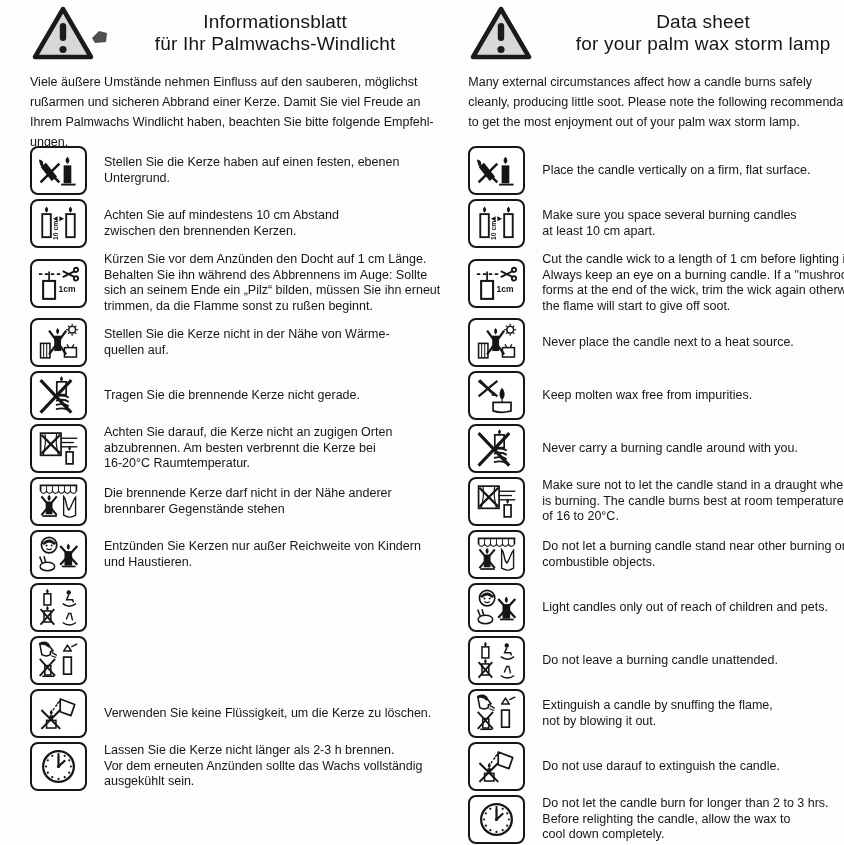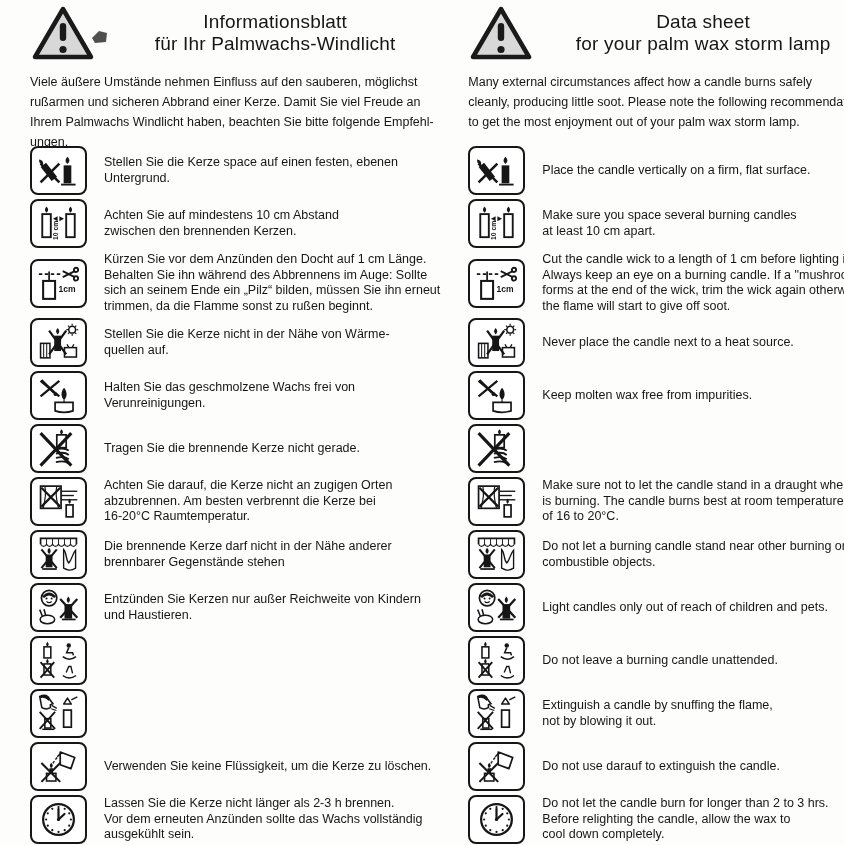--- a/index.html
+++ b/index.html
@@ -243,21 +243,21 @@
 rußarmen und sicheren Abbrand einer Kerze. Damit Sie viel Freude an
 Ihrem Palmwachs Windlicht haben, beachten Sie bitte folgende Empfehl-
 ungen.</p>
     <div class="rows">
   <div class="row">
     <div class="icon-box">
       <svg class="pict" viewBox="0 0 48 48">
               <use href="#sym-place-candle-upright-icon"></use>
             </svg>
     </div>
-    <div class="row-text">Stellen Sie die Kerze space auf einen festen, ebenen
+    <div class="row-text">Stellen Sie die Kerze haben auf einen festen, ebenen
 Untergrund.</div>
   </div>
 
   <div class="row">
     <div class="icon-box">
       <svg class="pict" viewBox="0 0 48 48">
               <use href="#sym-candle-spacing-icon"></use>
             </svg>
     </div>
     <div class="row-text">Achten Sie auf mindestens 10 cm Abstand
@@ -279,29 +279,20 @@
   <div class="row">
     <div class="icon-box">
       <svg class="pict" viewBox="0 0 48 48">
               <use href="#sym-no-heat-source-icon"></use>
             </svg>
     </div>
     <div class="row-text">Stellen Sie die Kerze nicht in der Nähe von Wärme-
 quellen auf.</div>
   </div>
 
-  <div class="row">
-    <div class="icon-box">
-      <svg class="pict" viewBox="0 0 48 48">
-              <use href="#sym-no-impurities-icon"></use>
-            </svg>
-    </div>
-    <div class="row-text">Halten Sie das geschmolzene Wachs frei von
-Verunreinigungen.</div>
-  </div>
 
   <div class="row">
     <div class="icon-box">
       <svg class="pict" viewBox="0 0 48 48">
               <use href="#sym-no-carrying-icon"></use>
             </svg>
     </div>
     <div class="row-text">Tragen Sie die brennende Kerze nicht gerade.</div>
   </div>
 
@@ -438,20 +429,21 @@
     </div>
     <div class="row-text">Keep molten wax free from impurities.</div>
   </div>
 
   <div class="row">
     <div class="icon-box">
       <svg class="pict" viewBox="0 0 48 48">
               <use href="#sym-no-carrying-icon"></use>
             </svg>
     </div>
+    <div class="row-text">Never carry a burning candle around with you.</div>
   </div>
 
   <div class="row">
     <div class="icon-box">
       <svg class="pict" viewBox="0 0 48 48">
               <use href="#sym-no-draught-icon"></use>
             </svg>
     </div>
     <div class="row-text">Make sure not to let the candle stand in a draught when i
 is burning. The candle burns best at room temperatures

